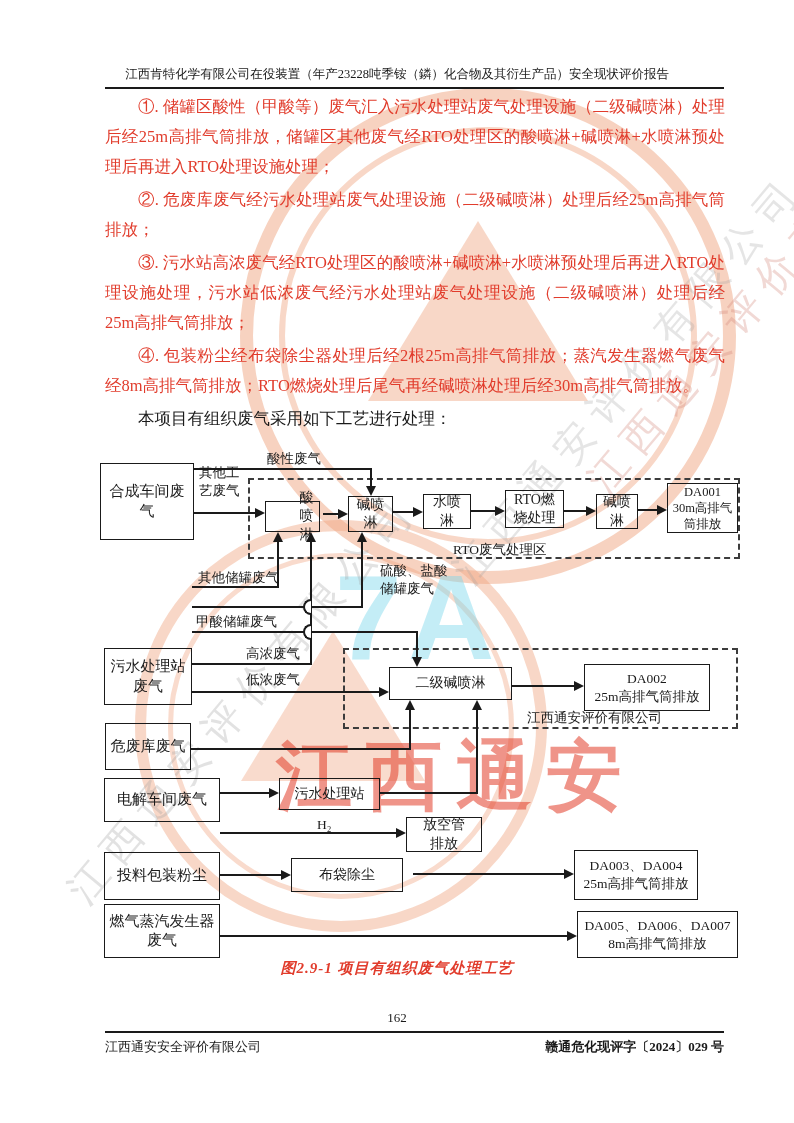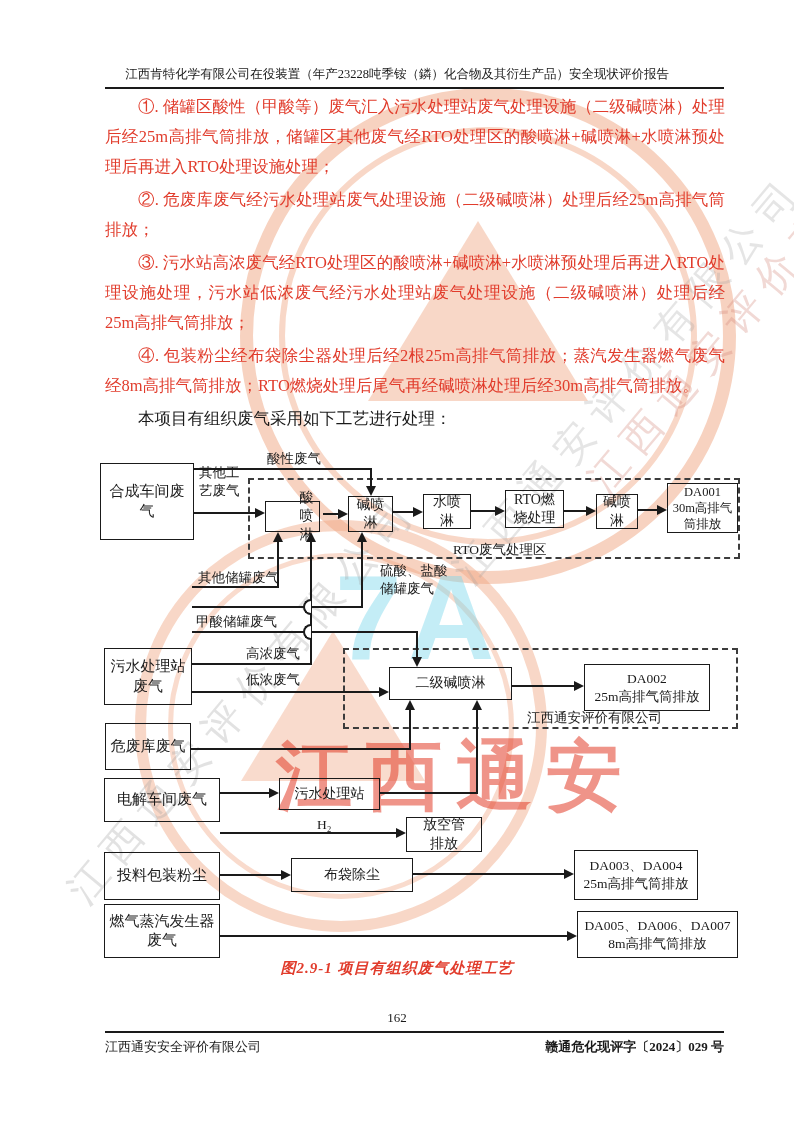--- a/index.html
+++ b/index.html
@@ -96,21 +96,21 @@
     <div class="box" style="left:667px;top:483px;width:71px;height:50px;font-size:12.5px;">DA001
 30m高排气筒排放</div>
 
     <div class="box" style="left:389px;top:667px;width:123px;height:33px;font-size:14px;">二级碱喷淋</div>
     <div class="box" style="left:584px;top:664px;width:126px;height:47px;font-size:13.5px;">DA002
 25m高排气筒排放</div>
 
     <div class="box" style="left:279px;top:778px;width:101px;height:32px;font-size:14px;">污水处理站</div>
     <div class="box" style="left:406px;top:817px;width:76px;height:35px;font-size:14px;">放空管
 排放</div>
-    <div class="box" style="left:291px;top:858px;width:122px;height:34px;font-size:14px;">布袋除尘</div>
+    <div class="box" style="left:291px;top:858px;width:112px;height:34px;font-size:14px;">布袋除尘</div>
     <div class="box" style="left:574px;top:850px;width:124px;height:50px;font-size:13.5px;">DA003、DA004
 25m高排气筒排放</div>
     <div class="box" style="left:577px;top:911px;width:161px;height:47px;font-size:13.5px;">DA005、DA006、DA007
 8m高排气筒排放</div>
 
     <div class="lbl" style="left:267px;top:450px;">酸性废气</div>
     <div class="lbl" style="left:199px;top:464px;">其他工
 艺废气</div>
     <div class="lbl" style="left:198px;top:569px;text-align:center;">其他储罐废气</div>
     <div class="lbl" style="left:380px;top:562px;">硫酸、盐酸

